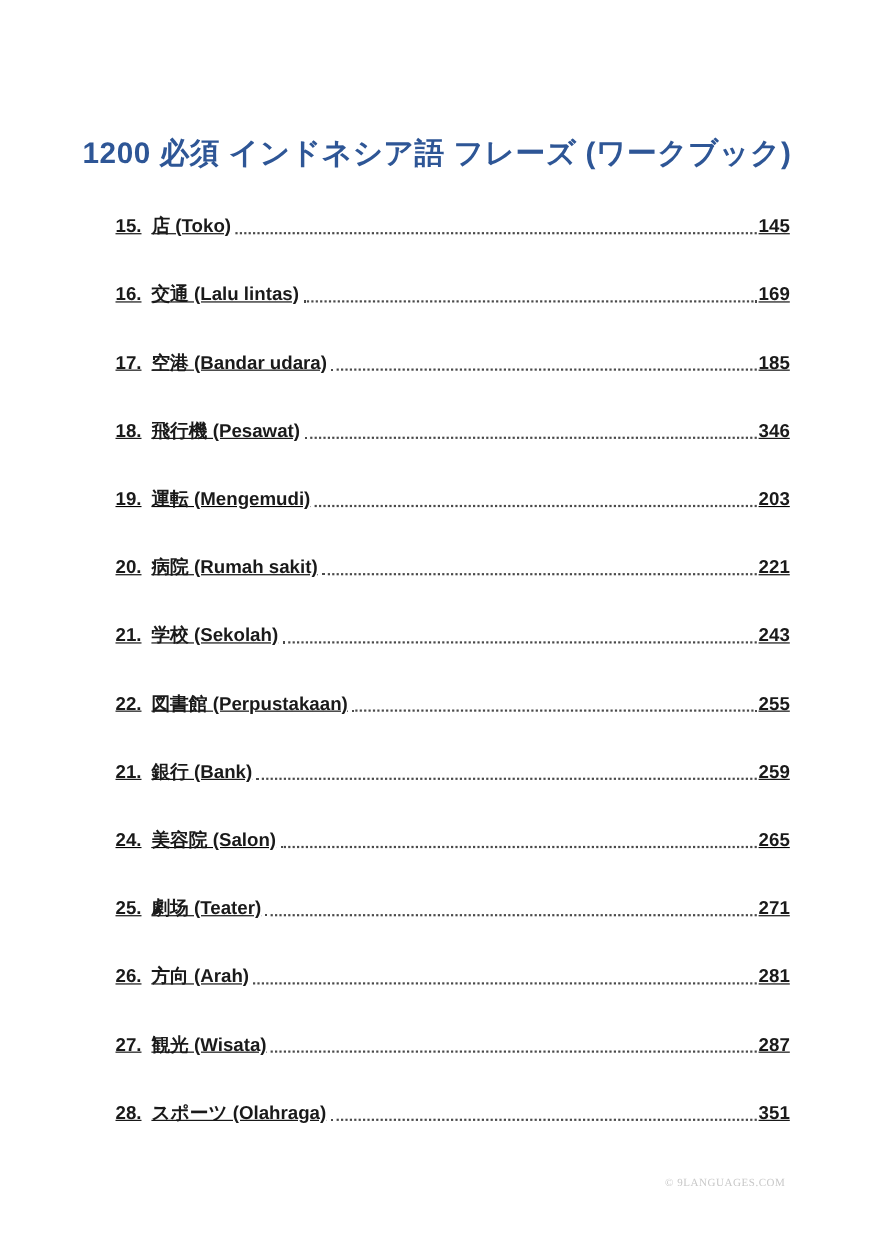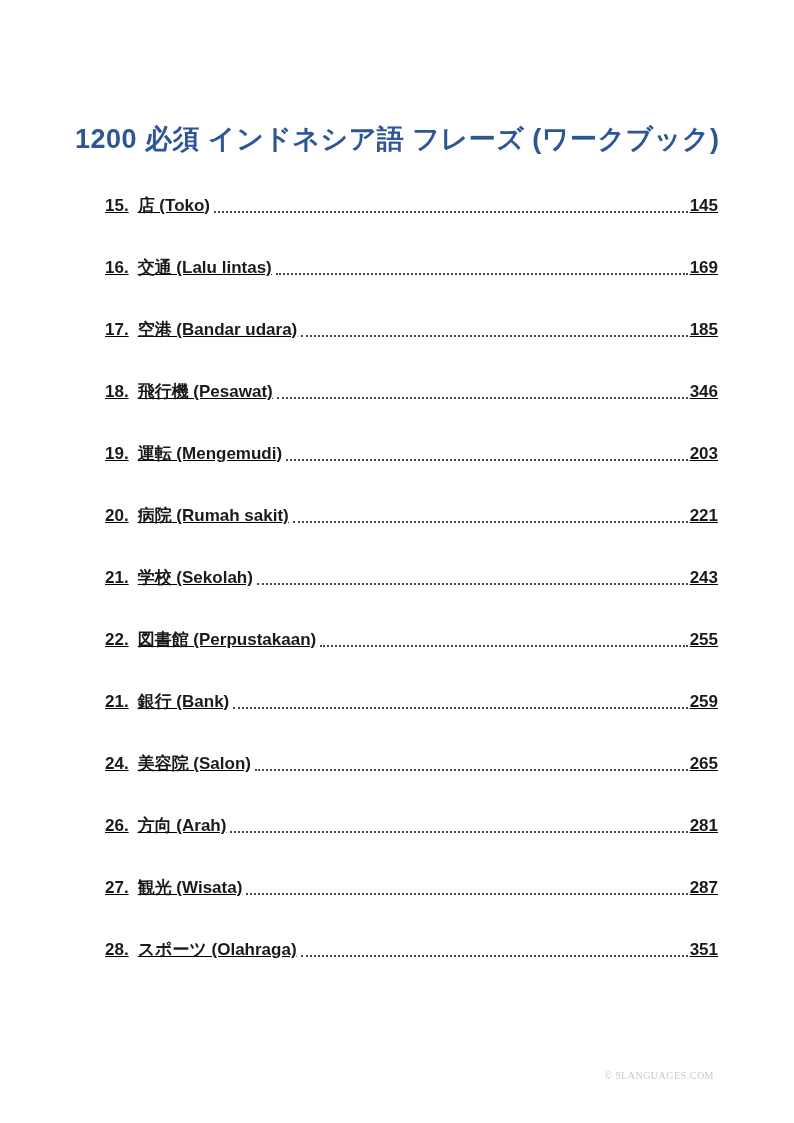--- a/index.html
+++ b/index.html
@@ -148,20 +148,26 @@
     <span class="pagenum">259</span>
   </div>
 
   <div class="toc-row">
     <span class="num">24.</span>
     <span class="label">美容院 (Salon)</span>
     <span class="leader"></span>
     <span class="pagenum">265</span>
   </div>
 
+  <div class="toc-row">
+    <span class="num">25.</span>
+    <span class="label">劇场 (Teater)</span>
+    <span class="leader"></span>
+    <span class="pagenum">271</span>
+  </div>
 
   <div class="toc-row">
     <span class="num">26.</span>
     <span class="label">方向 (Arah)</span>
     <span class="leader"></span>
     <span class="pagenum">281</span>
   </div>
 
   <div class="toc-row">
     <span class="num">27.</span>

